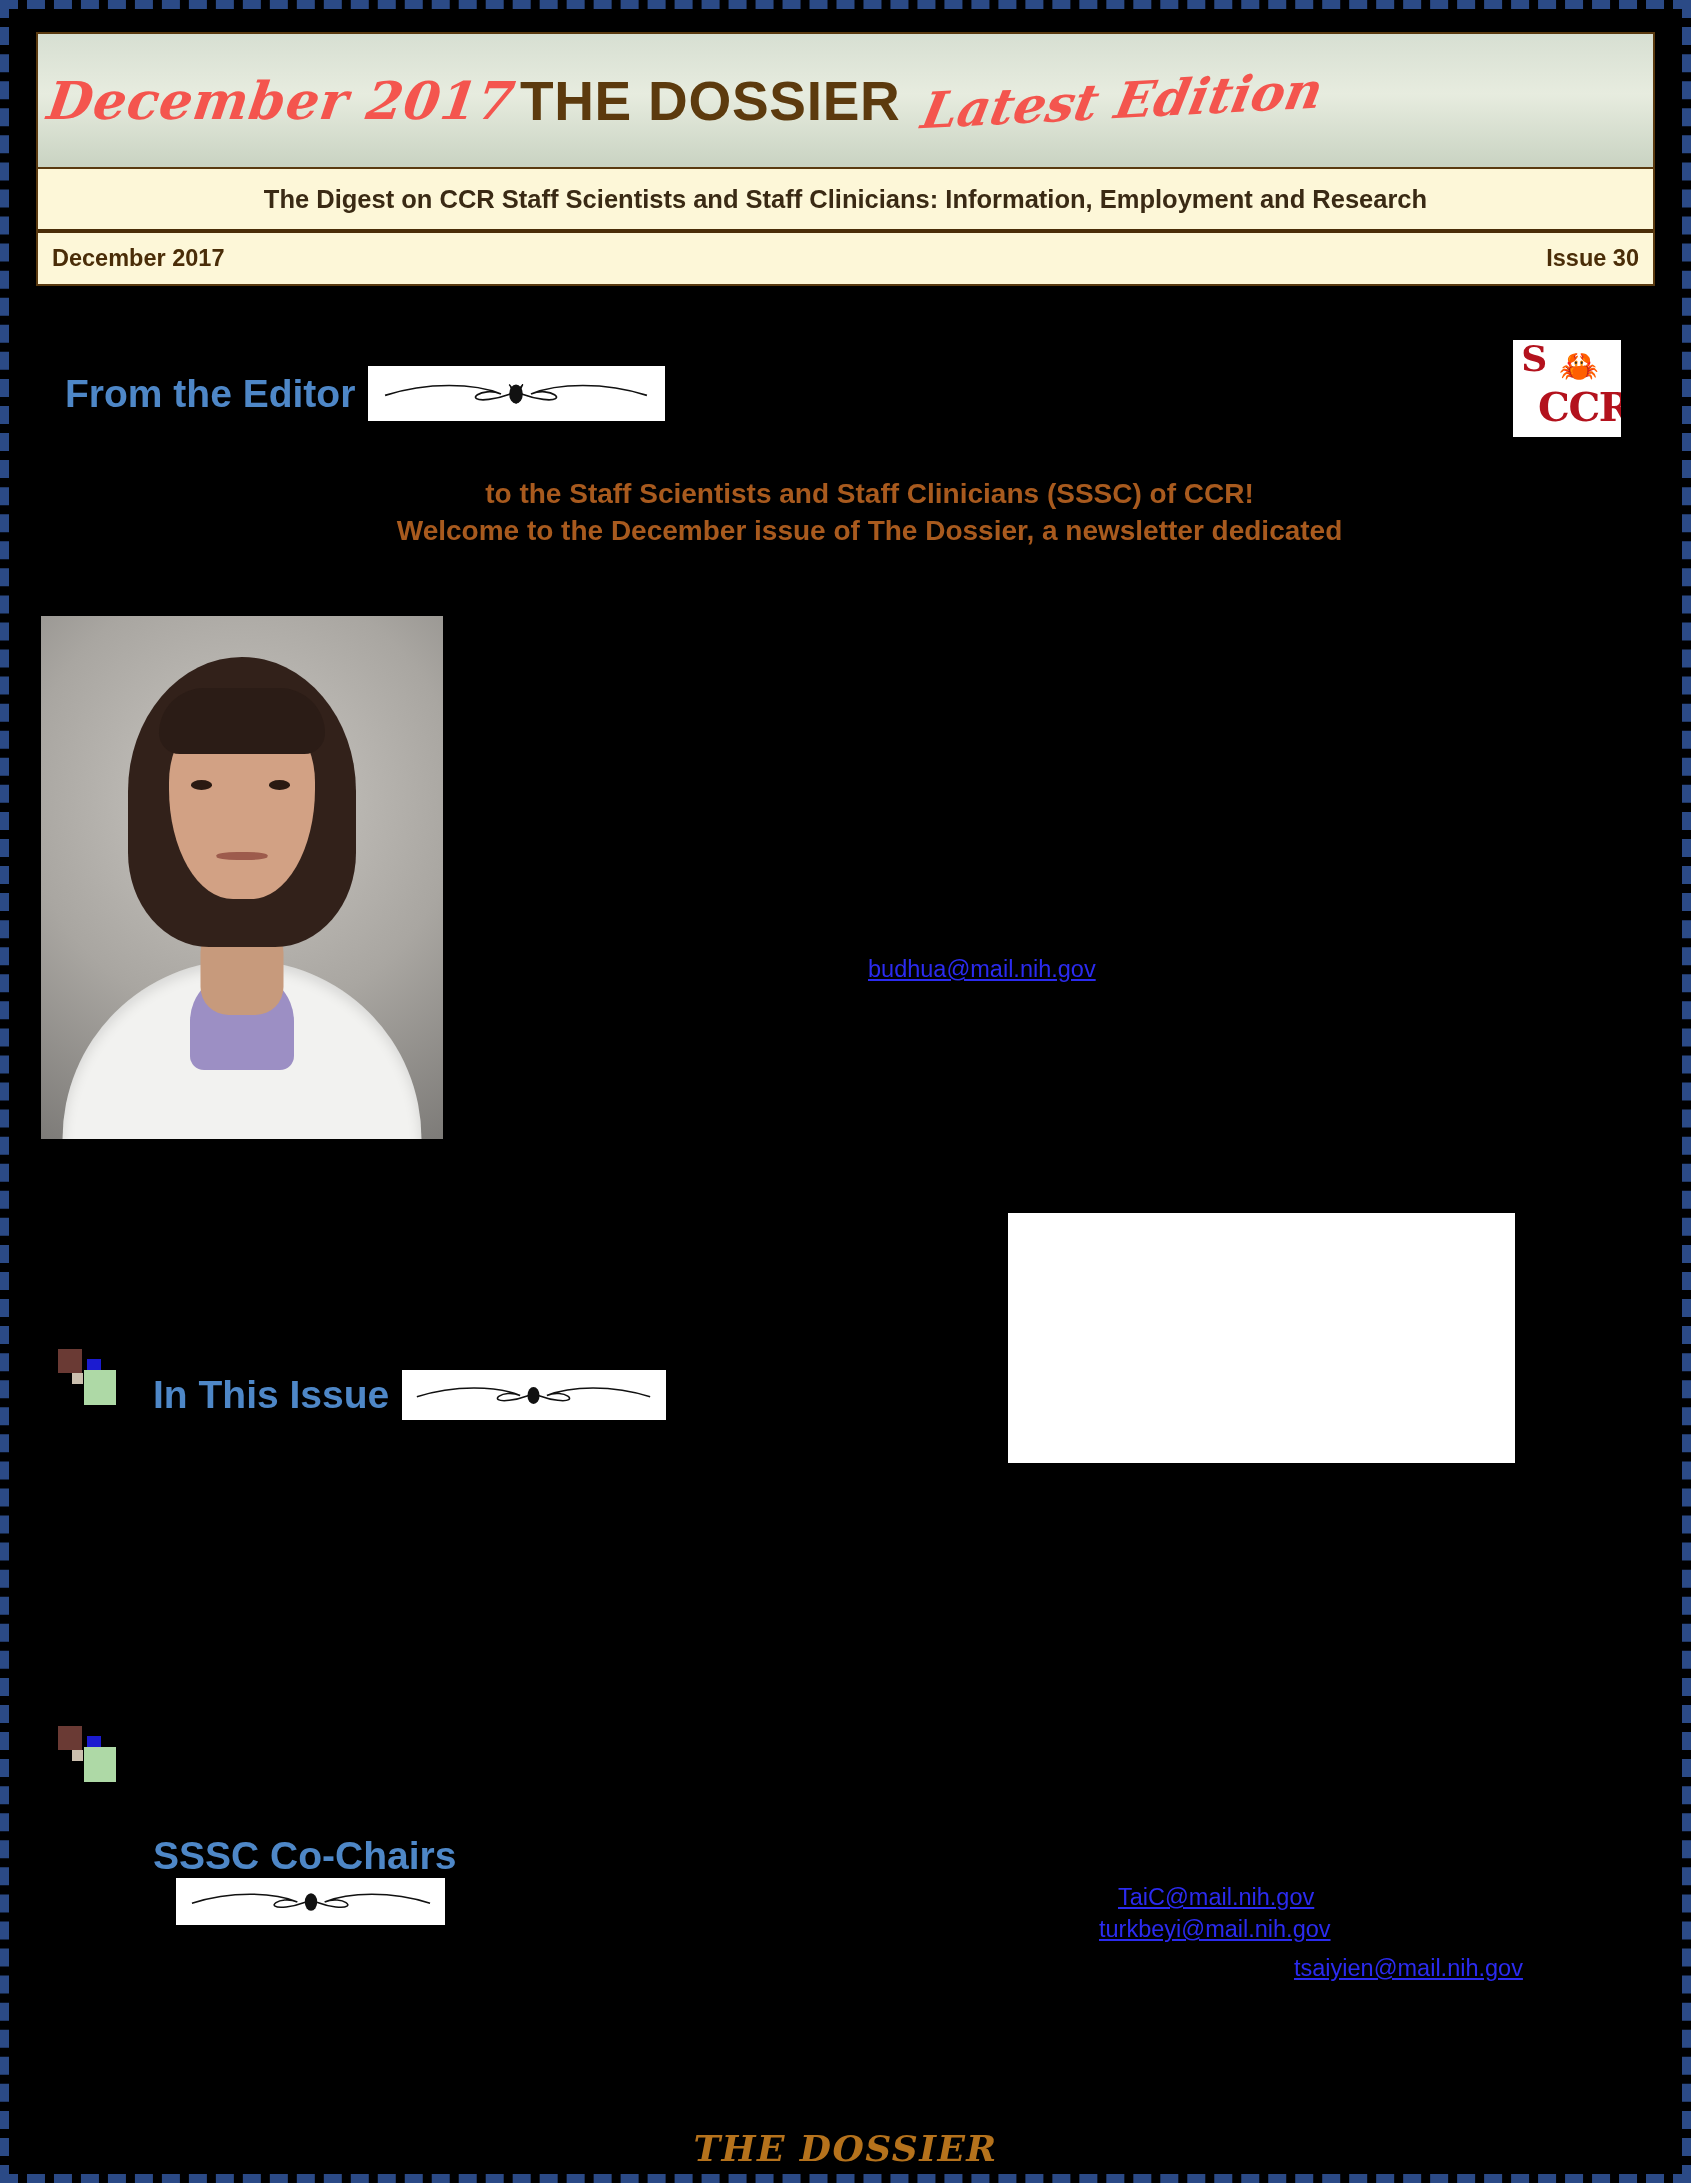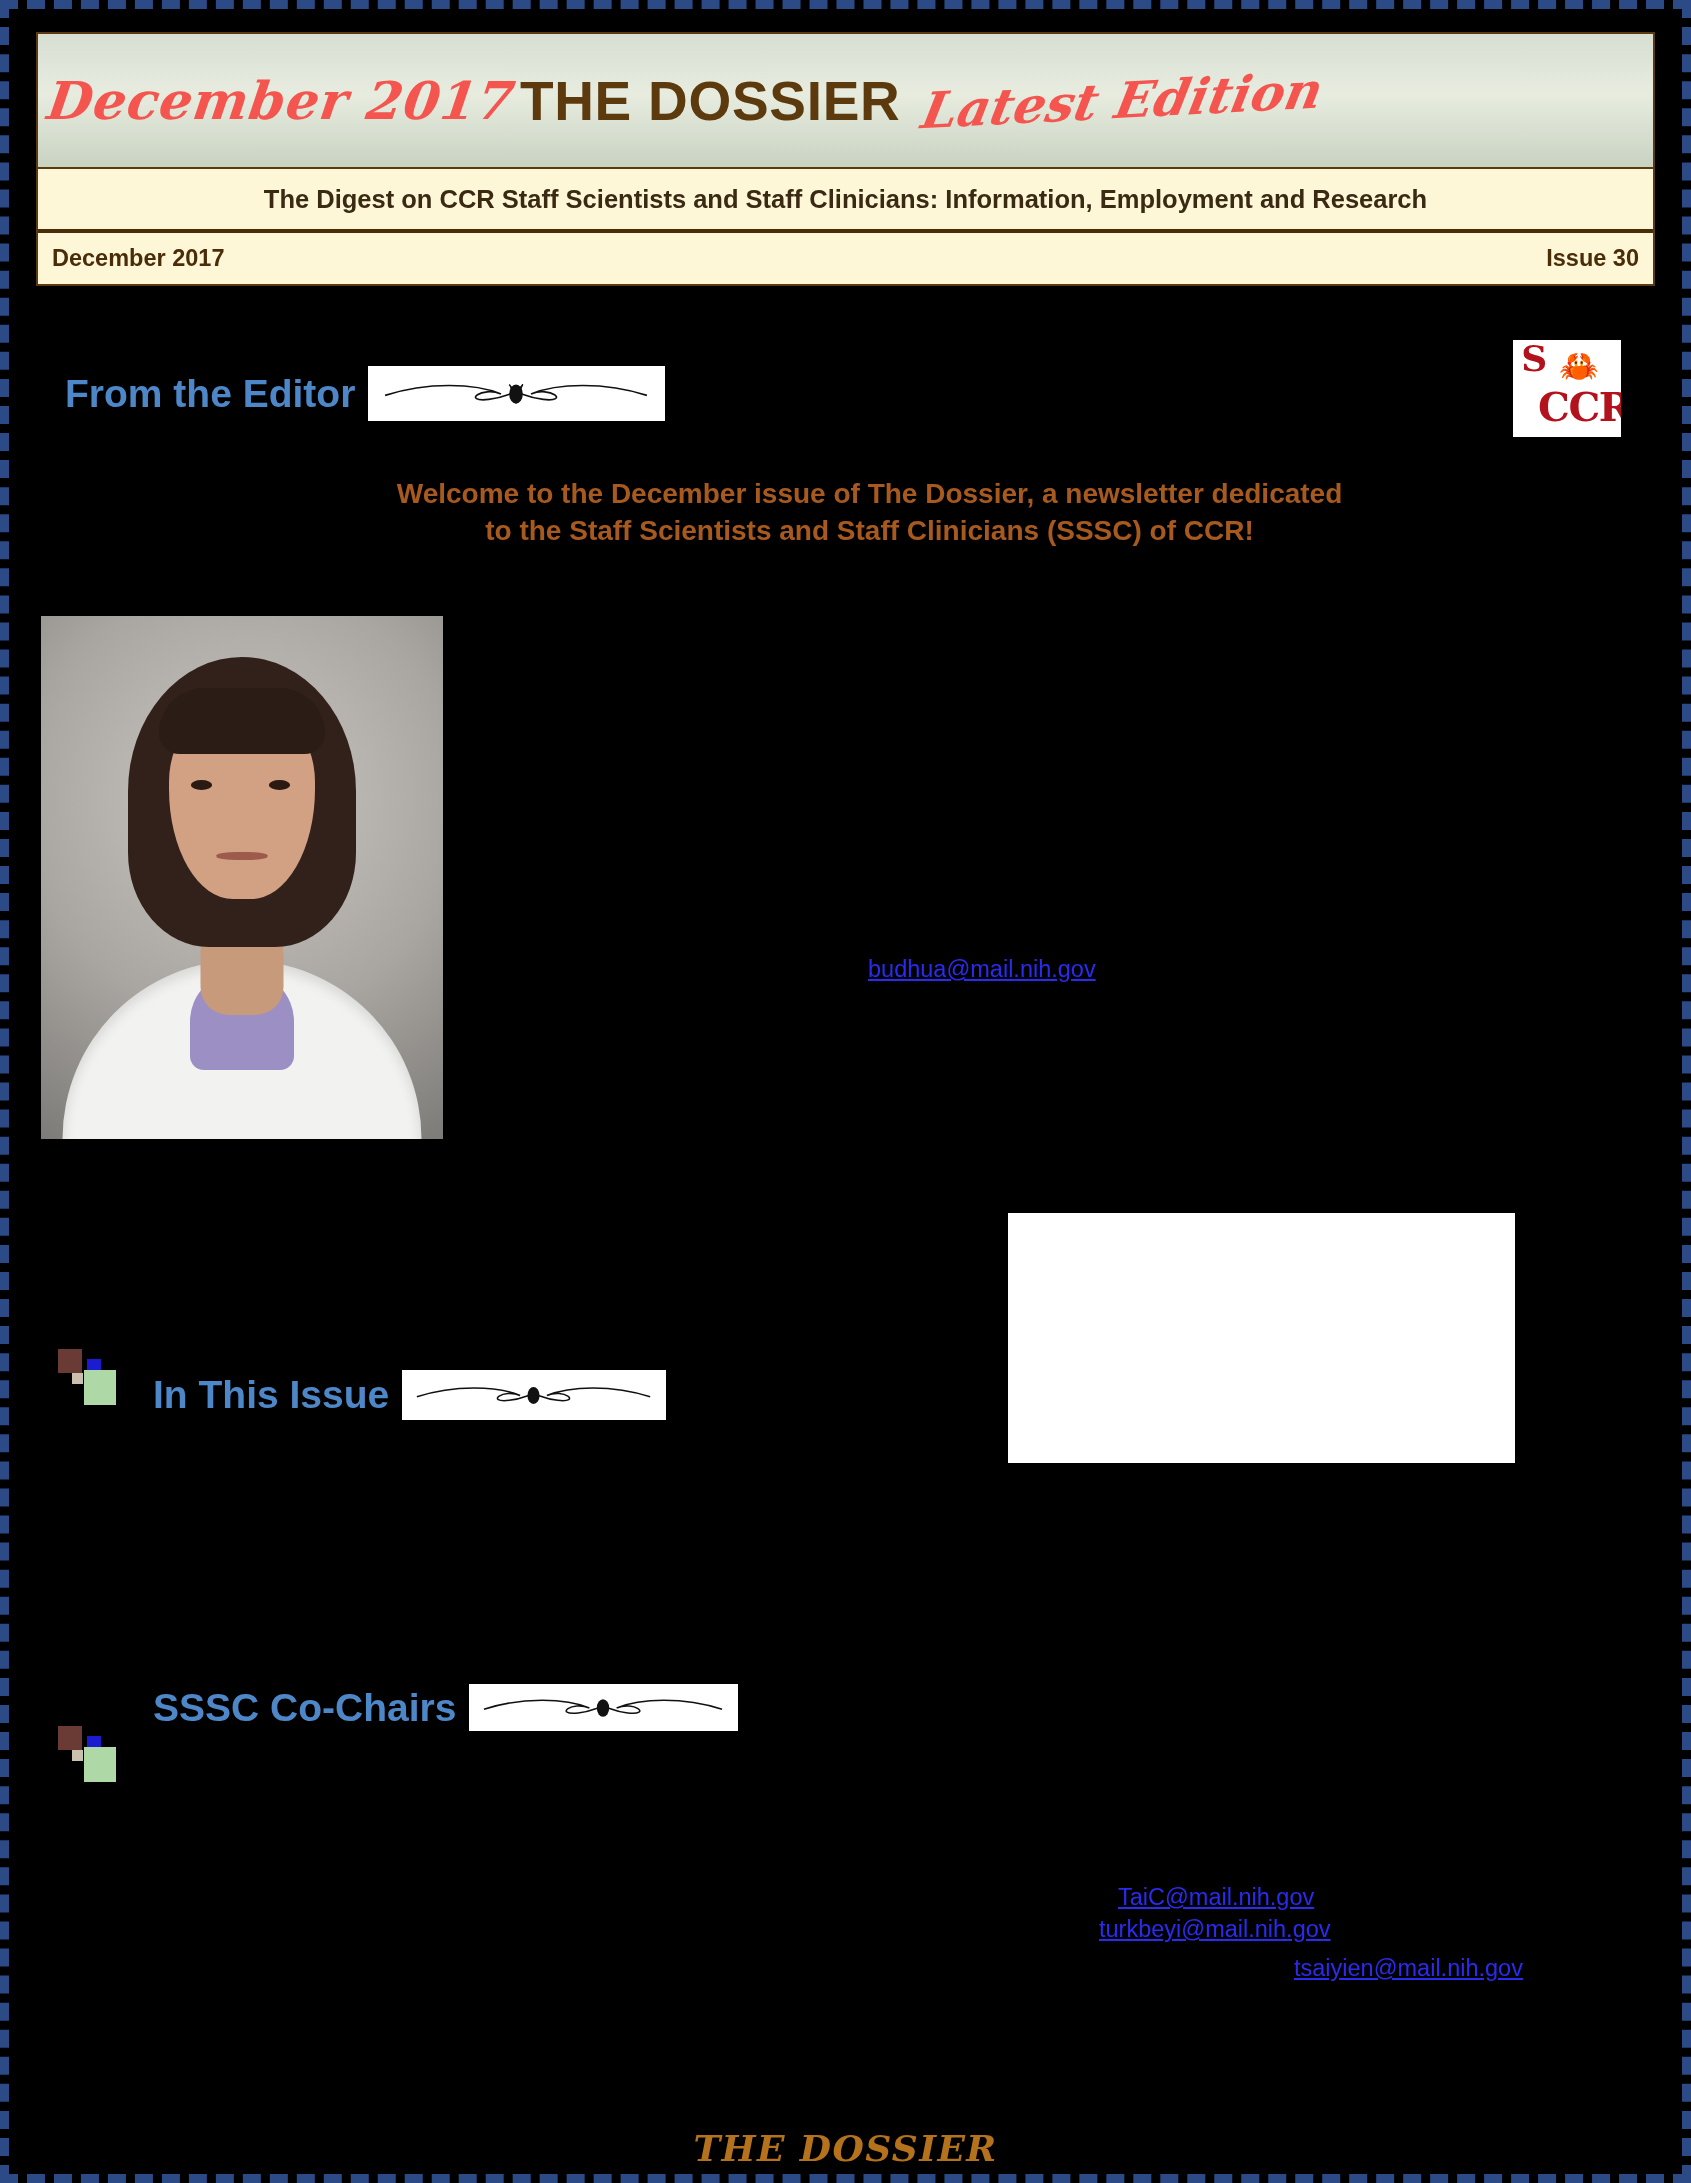--- a/index.html
+++ b/index.html
@@ -341,22 +341,22 @@
   <span class="ornament" style="width:297px;height:55px;">
     <svg width="276" height="30" viewBox="0 0 400 44">
       <path d="M8 24 C70 4, 140 6, 178 22 C150 10, 120 34, 160 30 C185 27, 192 20, 200 20 C208 20, 215 27, 240 30 C280 34, 250 10, 222 22 C260 6, 330 4, 392 24" fill="none" stroke="#111" stroke-width="2.5"></path>
       <path d="M190 8 C200 18, 200 26, 200 36 C200 26, 200 18, 210 8 C204 18, 204 26, 200 36" fill="#111" stroke="#111" stroke-width="2"></path>
       <ellipse cx="200" cy="22" rx="10" ry="14" fill="#111"></ellipse>
     </svg>
   </span>
 </div>
 
 <div class="welcome">
+  <div>to the Staff Scientists and Staff Clinicians (SSSC) of CCR!</div>
   <div>Welcome to the December issue of The Dossier, a newsletter dedicated</div>
-  <div>to the Staff Scientists and Staff Clinicians (SSSC) of CCR!</div>
 </div>
 
 <div class="editor-photo">
   <div class="ph-bg"></div>
   <div class="ph-coat"></div>
   <div class="ph-shirt"></div>
   <div class="ph-neck"></div>
   <div class="ph-hair"></div>
   <div class="ph-face"></div>
   <div class="ph-fringe"></div>
@@ -384,21 +384,21 @@
     </svg>
   </span>
 </div>
 
 <div class="deco-squares" style="left:58px; top:1726px;">
   <span class="sq-brown"></span>
   <span class="sq-blue"></span>
   <span class="sq-tan"></span>
   <span class="sq-green"></span>
 </div>
-<div class="section-head" style="left:153px; top:1684px;">
+<div class="section-head" style="left:153px; top:1834px;flex-direction:column;">
   <span class="label">SSSC Co-Chairs</span>
   <span class="ornament" style="width:269px;height:47px;">
     <svg width="248" height="28" viewBox="0 0 400 44">
       <path d="M8 24 C70 4, 140 6, 178 22 C150 10, 120 34, 160 30 C185 27, 192 20, 200 20 C208 20, 215 27, 240 30 C280 34, 250 10, 222 22 C260 6, 330 4, 392 24" fill="none" stroke="#111" stroke-width="2.5"></path>
       <ellipse cx="200" cy="22" rx="10" ry="14" fill="#111"></ellipse>
     </svg>
   </span>
 </div>
 
 <a class="link" style="left:1118px; top:1884px;text-align:right;" href="#">TaiC@mail.nih.gov</a>

